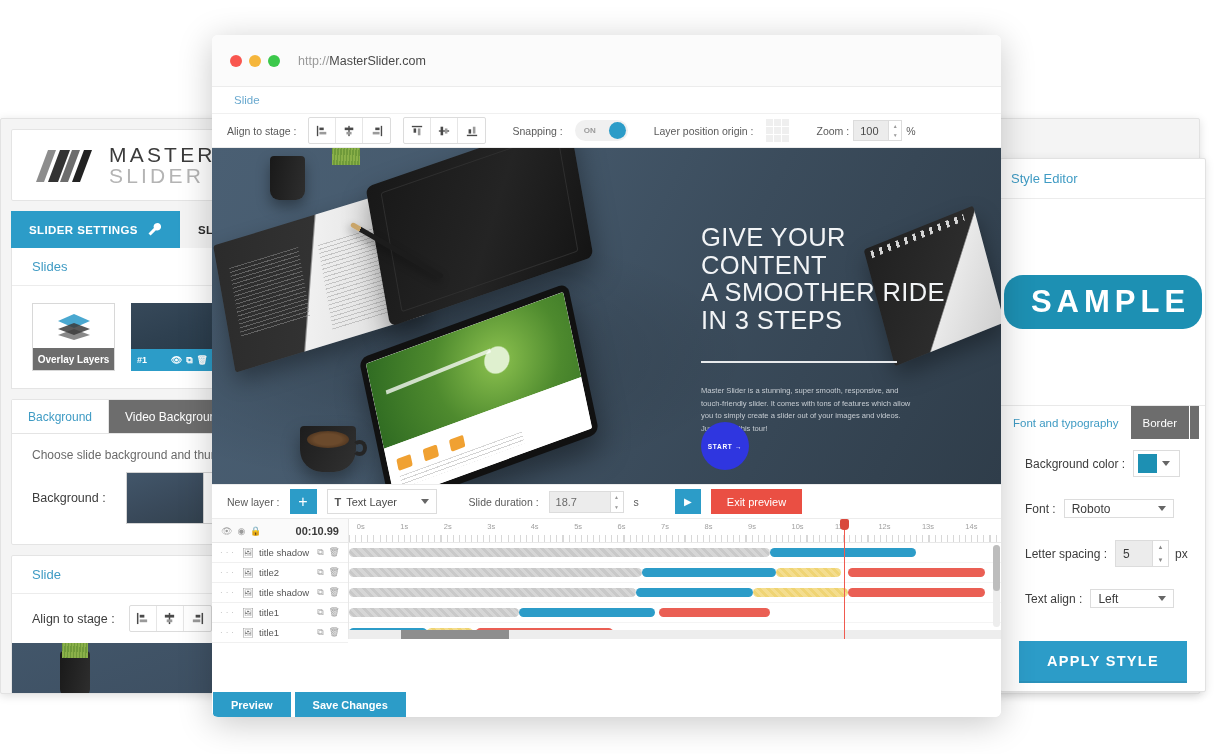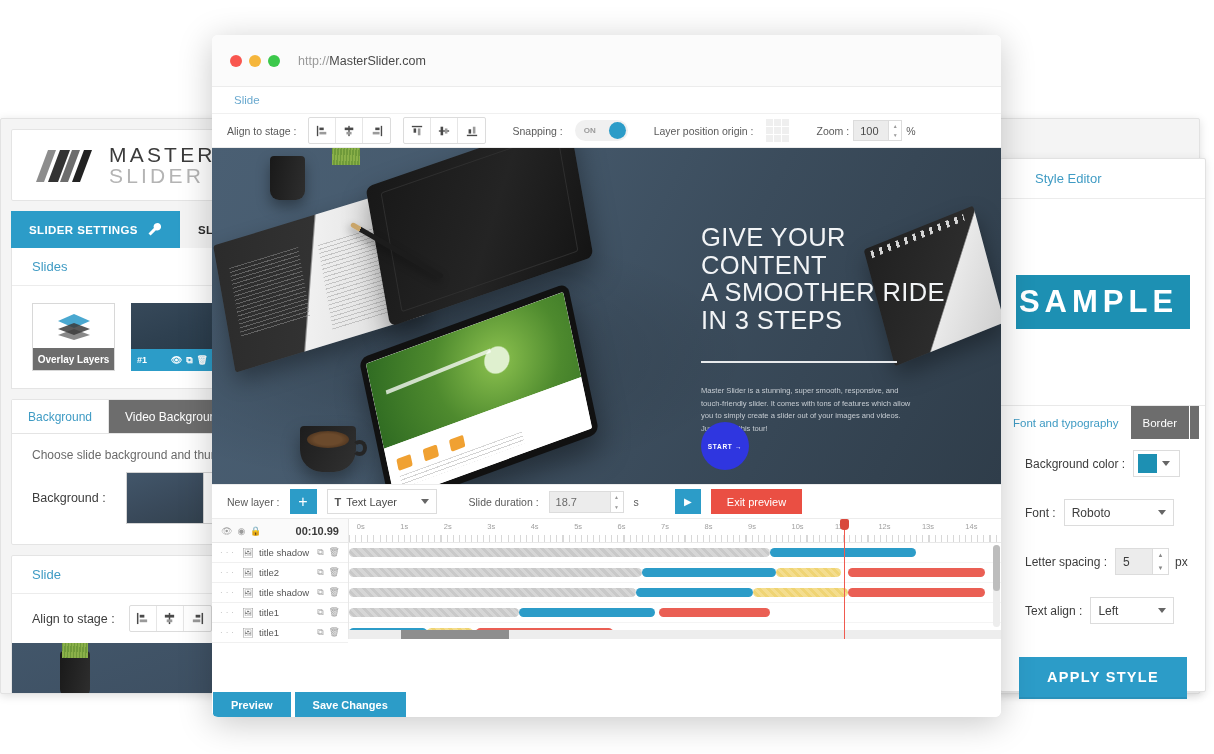--- a/index.html
+++ b/index.html
@@ -99,41 +99,41 @@
     background:linear-gradient(160deg,#42566a 0%,#39495a 60%,#33424f 100%);
     position:relative; overflow:hidden;}
 
   
   #style-editor{
     position:absolute; right:8px; top:158px; width:206px; height:534px;
     background:#fff; border:1px solid #e2e2e2; border-radius:2px;
     box-shadow:0 2px 10px rgba(0,0,0,.10);
     z-index:6;
   }
-  .se-head{ padding:12px 34px; font-size:13px; color:#3f9bc4;
+  .se-head{ padding:12px 10px; font-size:13px; color:#3f9bc4;
     border-bottom:1px solid #ececec;}
   .se-preview{ height:206px; display:flex; align-items:center; justify-content:center;}
   .sample-box{ background:#1d90b3; color:#fff; font-size:31px; font-weight:bold;
-    letter-spacing:5px; padding:9px 12px 9px 3px;}
+    letter-spacing:5px; padding:9px 12px 9px 27px;border-radius:19px;}
   .se-tabs{ display:flex; border-top:1px solid #e9e9e9; height:34px;}
   .se-tab{ display:flex; align-items:center; padding:0 12px; font-size:11.5px;
     cursor:pointer;}
   .se-tab.active{ color:#3f9bc4;}
   .se-tab.dark{ background:#6d6d6d; color:#fff;}
   .se-tab.stub{ background:#6d6d6d; width:10px; padding:0; border-left:1px solid #fff;}
   .se-field{ display:flex; align-items:center; padding:11px 0 11px 24px; font-size:12px;
     color:#3c3c3c;}
   .se-field .lbl{ margin-right:8px; white-space:nowrap;}
   .color-ctrl{ display:flex; align-items:center; border:1px solid #dcdcdc; background:#fff;
     padding:3px 4px; }
   .color-ctrl .sw{ width:19px; height:19px; }
   .caret{ width:0;height:0;border-left:4px solid transparent;border-right:4px solid transparent;
     border-top:5px solid #666; margin:0 5px;}
   .sel-ctrl{ display:flex; align-items:center; justify-content:space-between;
-    border:1px solid #dcdcdc; background:#fff; height:27px; padding:0 7px; font-size:12px;
+    border:1px solid #dcdcdc; background:#fff; height:19px; padding:0 7px; font-size:12px;
     color:#3c3c3c;}
   .spin{ display:flex; border:1px solid #dcdcdc; background:#ececec; height:27px;
     align-items:stretch;}
   .spin .val{ width:36px; display:flex; align-items:center; padding-left:7px;
     font-size:12px; color:#3c3c3c;}
   .spin .arrows{ width:16px; border-left:1px solid #dcdcdc; background:#fff;
     display:flex; flex-direction:column; }
   .spin .arrows div{ flex:1; display:flex; align-items:center; justify-content:center;
     font-size:6px; color:#888;}
   .apply-btn{

